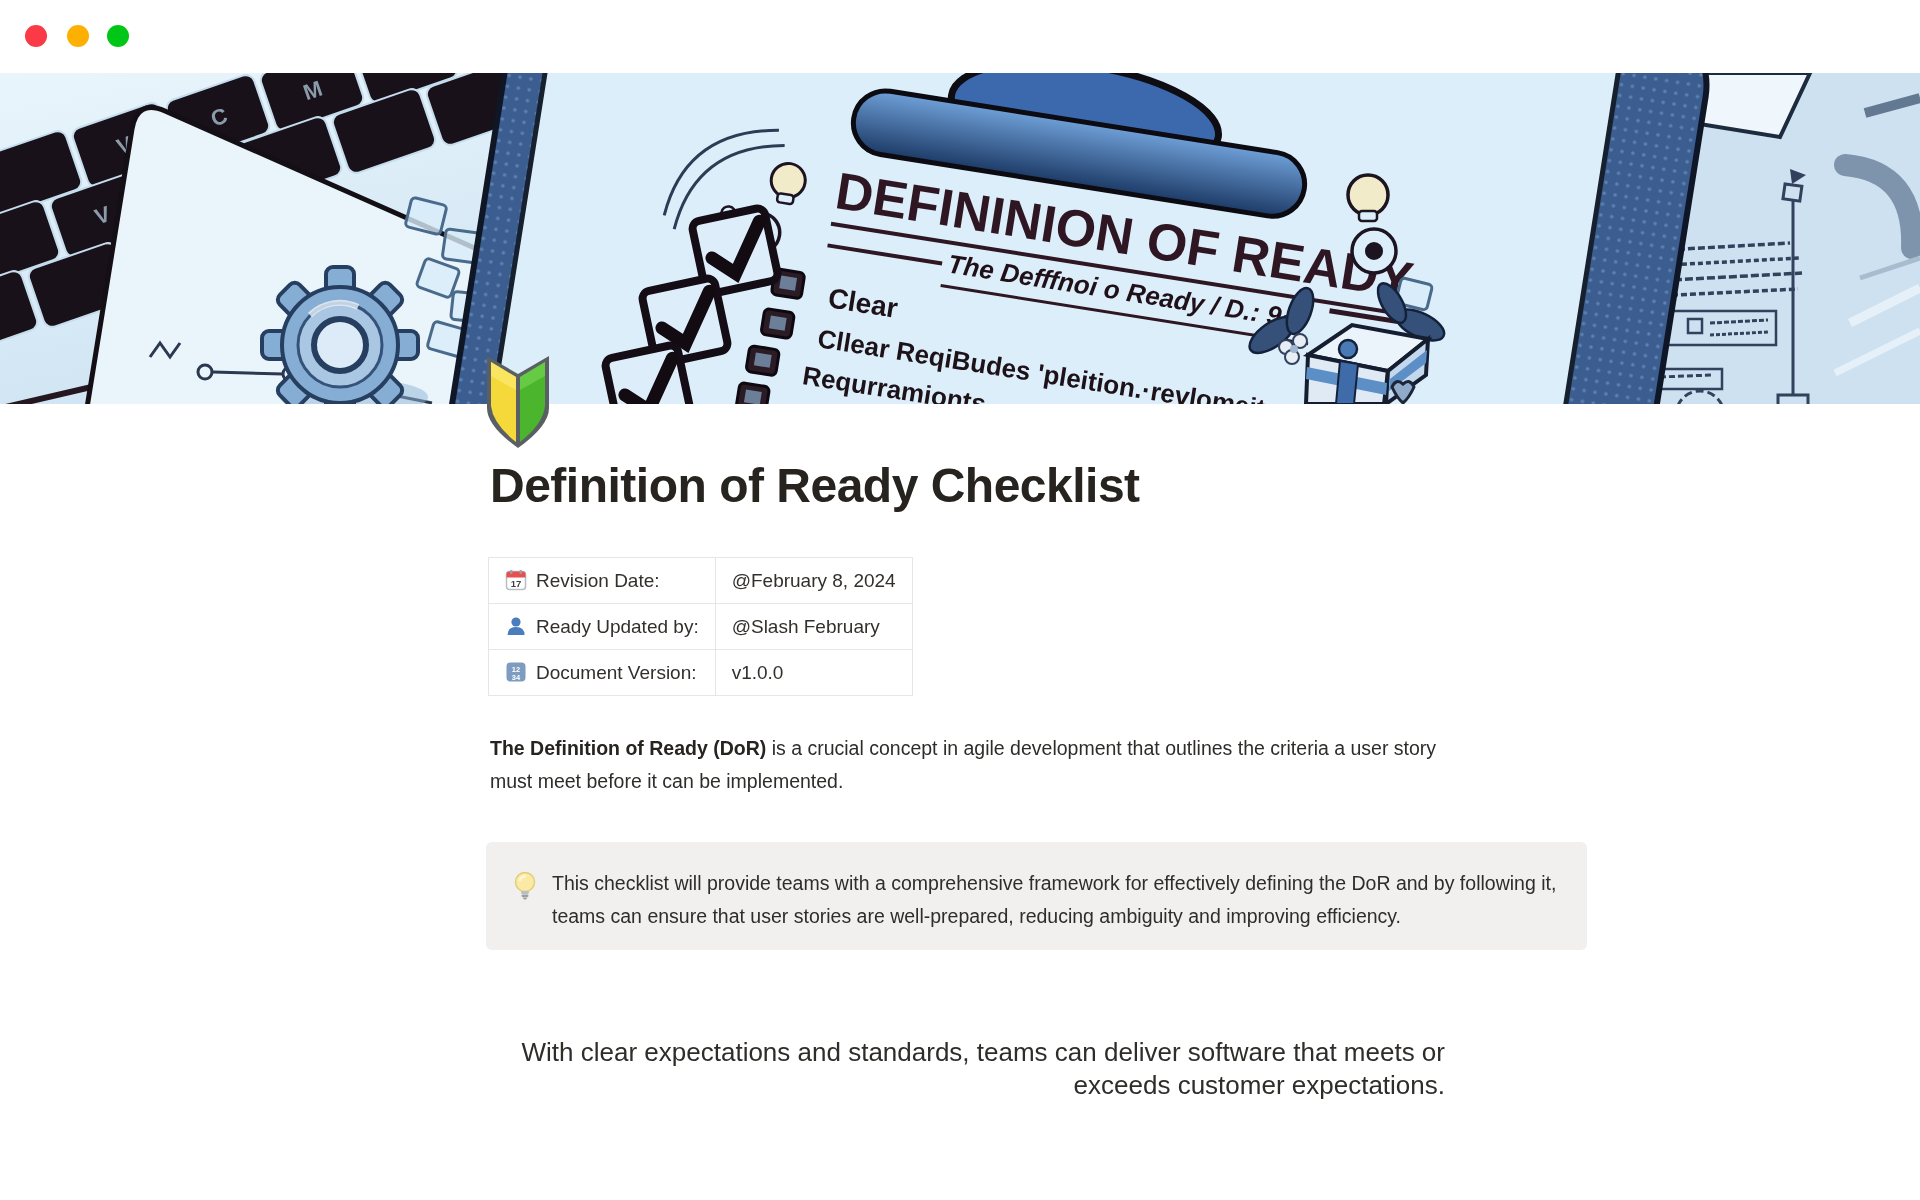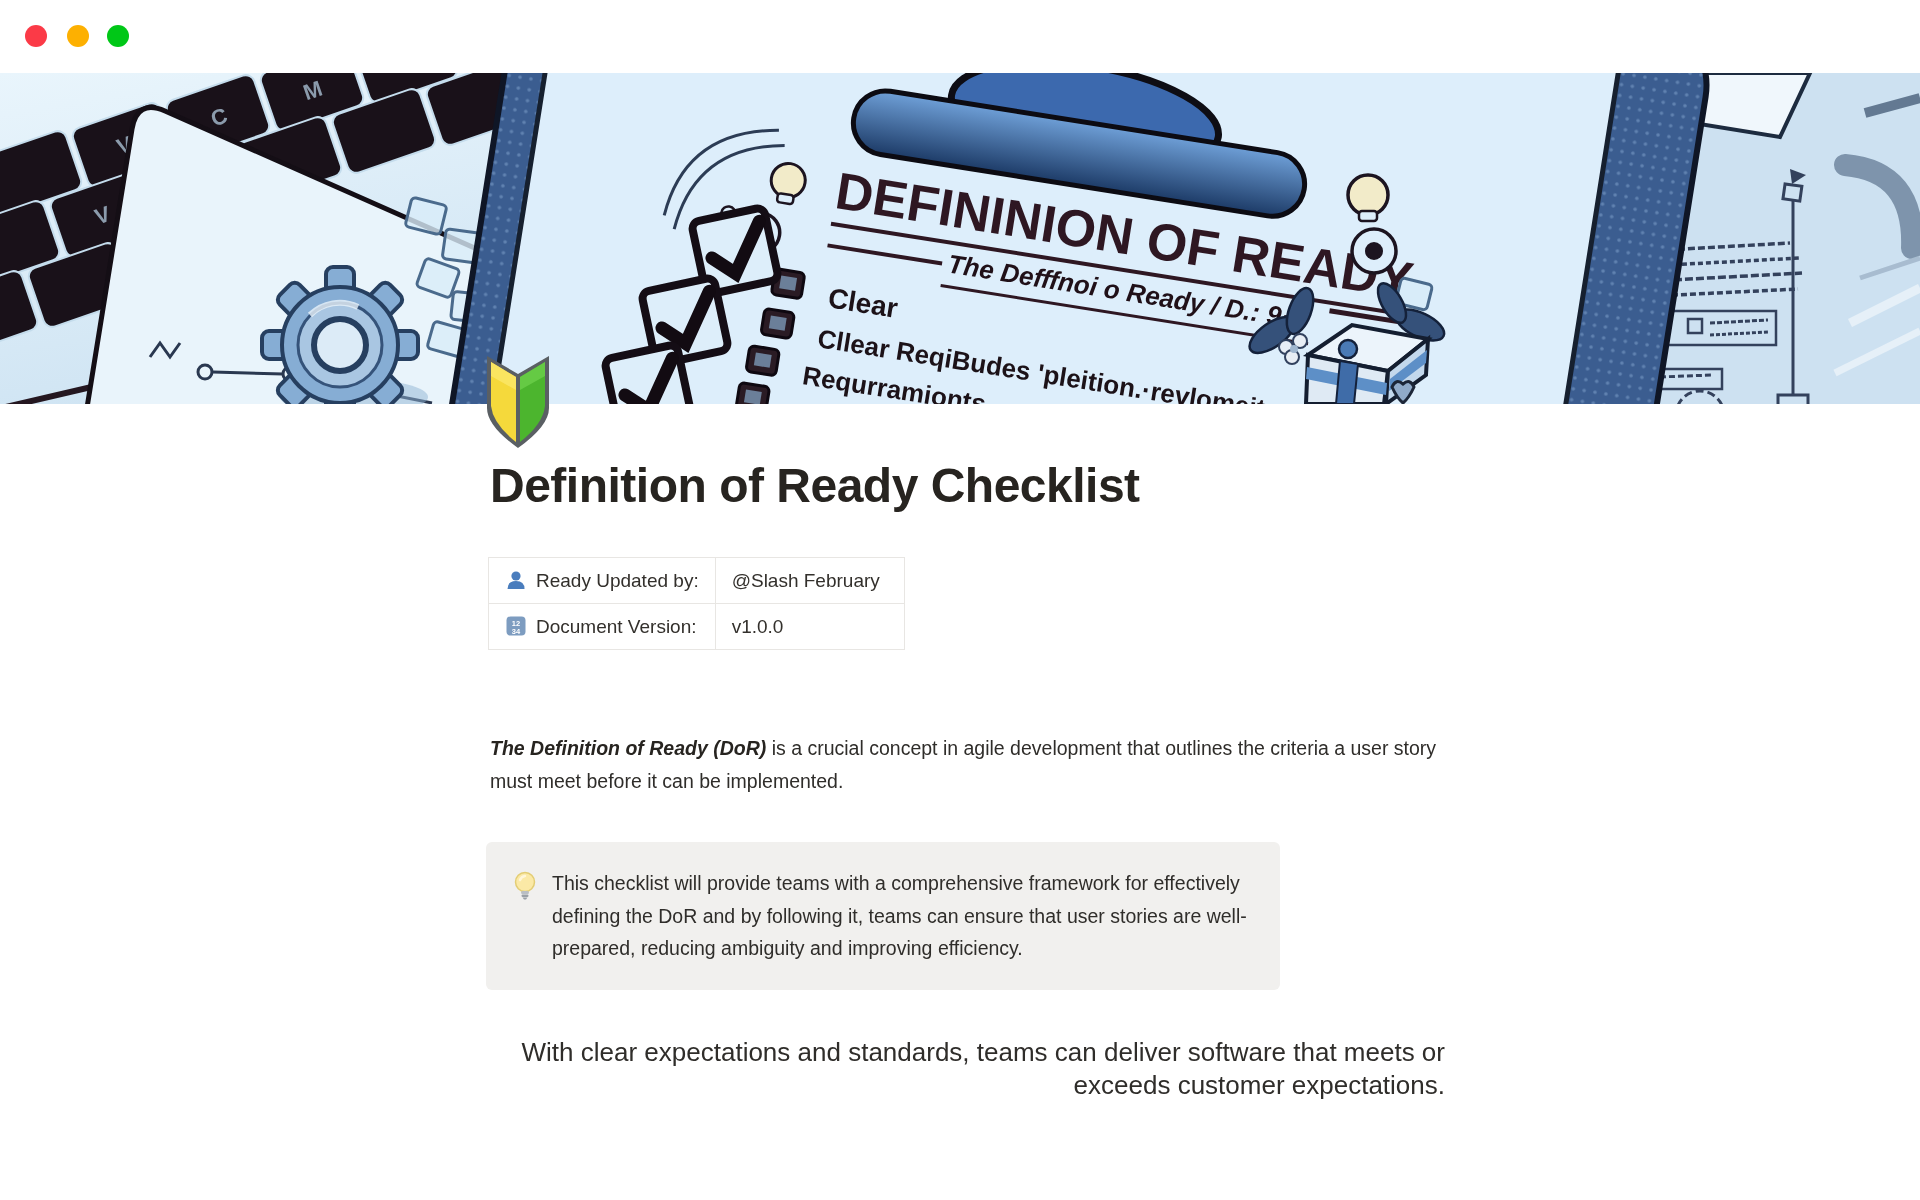--- a/index.html
+++ b/index.html
@@ -23,24 +23,24 @@
   
   .props{position:absolute;left:-2px;top:153px;border-collapse:collapse;background:#fff;}
   .props td{border:1px solid #e8e6e3;height:45px;font-size:19px;color:#33302c;
             padding:0 16px;vertical-align:middle;white-space:nowrap;}
   .props td.prop-label{width:178px;}
   .props td.prop-value{width:156px;}
   .prop-icon{display:inline-block;width:22px;height:22px;vertical-align:-4px;margin-right:9px;}
   
   .intro{position:absolute;left:0;top:328px;width:955px;margin:0;
          font-size:19.5px;line-height:32.5px;color:#2f2d2a;}
-  .intro b{font-weight:700;color:#272420;font-style:italic;}
-  .callout{position:absolute;left:-4px;top:438px;width:794px;box-sizing:border-box;
+  .intro b{font-weight:700;color:#272420;}
+  .callout{position:absolute;left:-4px;top:438px;width:1101px;box-sizing:border-box;
            background:#f1f0ee;border-radius:6px;display:flex;align-items:flex-start;
-           padding:25px 28px 25px 24px;}
+           padding:25px 28px 18px 24px;}
   .callout-icon{flex:0 0 30px;width:30px;height:30px;margin-top:3px;}
   .callout-text{margin-left:12px;font-size:19.5px;line-height:32.5px;color:#2f2d2a;}
   .closing{position:absolute;left:0;top:632px;width:955px;margin:0;
            font-size:26px;line-height:32.5px;color:#2f2d2a;text-align:right;}
   
   .cv-title{font-weight:800;font-size:52px;letter-spacing:0;fill:#2e1722;}
   .cv-sub{font-weight:700;font-size:26px;font-style:italic;fill:#201018;}
   .cv-item{font-weight:700;font-size:26px;fill:#1c1218;}
   .cv-key-letter{font-weight:700;font-size:22px;fill:#9fb4c6;opacity:.85;}
 </style>
@@ -285,20 +285,34 @@
       <path d="M64,12 L39,27 L39,40 L64,26 Z" fill="#6bcf4a" opacity="0.8"></path>
     </svg>
   </div>
 
   <div class="content">
 
     <h1 class="page-title">Definition of Ready Checklist</h1>
 
     <table class="props">
       <tbody>
+        <tr>
+          <td class="prop-label">
+            <span class="prop-icon">
+              <svg width="22" height="22" viewBox="0 0 22 22">
+                <rect x="1.5" y="2.5" width="19" height="18" rx="3" fill="#ffffff" stroke="#b9bec4" stroke-width="1.5"></rect>
+                <path d="M1.5,5.5 a3,3 0 0 1 3,-3 h13 a3,3 0 0 1 3,3 v3 h-19 z" fill="#e84f4f"></path>
+                <rect x="5" y="1" width="2.5" height="4" rx="1" fill="#9aa0a6"></rect>
+                <rect x="14.5" y="1" width="2.5" height="4" rx="1" fill="#9aa0a6"></rect>
+                <text x="11" y="17.5" font-size="9.5" font-weight="bold" fill="#3c4043" text-anchor="middle" font-family="Liberation Sans,sans-serif">17</text>
+              </svg>
+            </span><span>Revision Date:</span>
+          </td>
+          <td class="prop-value">@February 8, 2024</td>
+        </tr>
         <tr>
           <td class="prop-label">
             <span class="prop-icon">
               <svg width="22" height="22" viewBox="0 0 22 22">
                 <circle cx="11" cy="7" r="4.6" fill="#4a7dbd"></circle>
                 <path d="M2.5,20 q0,-8 8.5,-8 q8.5,0 8.5,8 z" fill="#4a7dbd"></path>
               </svg>
             </span><span>Ready Updated by:</span>
           </td>
           <td class="prop-value">@Slash February</td>

